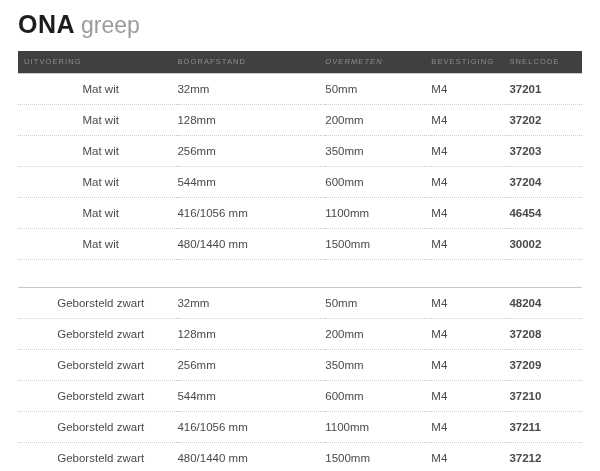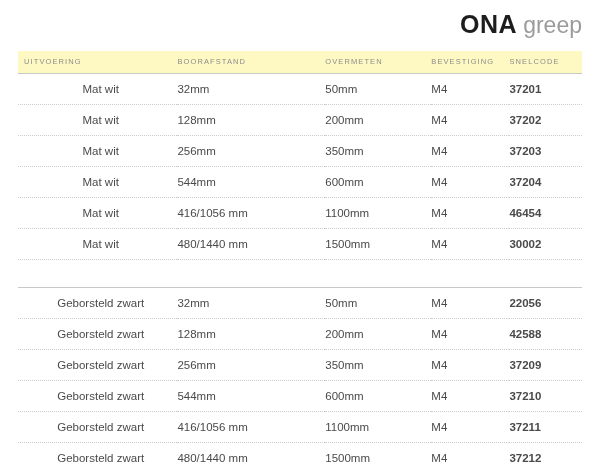--- a/index.html
+++ b/index.html
@@ -19,21 +19,20 @@
     width: 600px;
     height: 471px;
     box-sizing: border-box;
     padding: 0 18px;
   }
   
   .title-block {
     padding-top: 10px;
     padding-bottom: 12px;
     white-space: nowrap;
-    text-align: right;
   }
   .title-main {
     font-size: 25px;
     font-weight: bold;
     letter-spacing: 0.5px;
     color: #1d1d1d;
   }
   .title-sub {
     font-size: 23px;
     font-weight: normal;
@@ -48,21 +47,21 @@
   }
   table.spec thead th {
     text-align: left;
     font-size: 7.5px;
     font-weight: normal;
     letter-spacing: 1.1px;
     color: #8d8d8d;
     text-transform: uppercase;
     padding: 6px 0 7px 0;
     border-bottom: 1px solid #c9c9c9;
-    background: #fef9c3;
+    background: #404040;
   }
   table.spec thead th:first-child {
     padding-left: 6px;
   }
   table.spec tbody td {
     font-size: 11.5px;
     color: #4a4a4a;
     padding: 9px 0 9px 0;
     border-bottom: 1px dotted #cdcdcd;
     white-space: nowrap;
@@ -79,21 +78,21 @@
   tr.group-gap td {
     border-bottom: none;
     padding: 0;
     height: 9px;
   }
   tr.group-start td {
     border-top: 1px solid #c9c9c9;
   }
   .col-uitvoering { width: 27.5%; }
   .col-boorafstand { width: 26.5%; margin-top: 28px; }
-  .col-overmeten { width: 19%; }
+  .col-overmeten { width: 19%; font-style: italic; }
   .col-bevestiging { width: 14%; }
   .col-snelcode { width: 13%; }
 </style>
 </head>
 <body>
 
 <div class="page">
 
   <div class="title-block">
     <span class="title-main">ONA</span><span class="title-sub">greep</span>
@@ -156,28 +155,28 @@
 
       <tr class="group-gap">
         <td colspan="5"></td>
       </tr>
 
       <tr class="group-start">
         <td>Geborsteld zwart</td>
         <td>32mm</td>
         <td>50mm</td>
         <td>M4</td>
-        <td class="code">22056</td>
+        <td class="code">48204</td>
       </tr>
       <tr>
         <td>Geborsteld zwart</td>
         <td>128mm</td>
         <td>200mm</td>
         <td>M4</td>
-        <td class="code">42588</td>
+        <td class="code">37208</td>
       </tr>
       <tr>
         <td>Geborsteld zwart</td>
         <td>256mm</td>
         <td>350mm</td>
         <td>M4</td>
         <td class="code">37209</td>
       </tr>
       <tr>
         <td>Geborsteld zwart</td>

